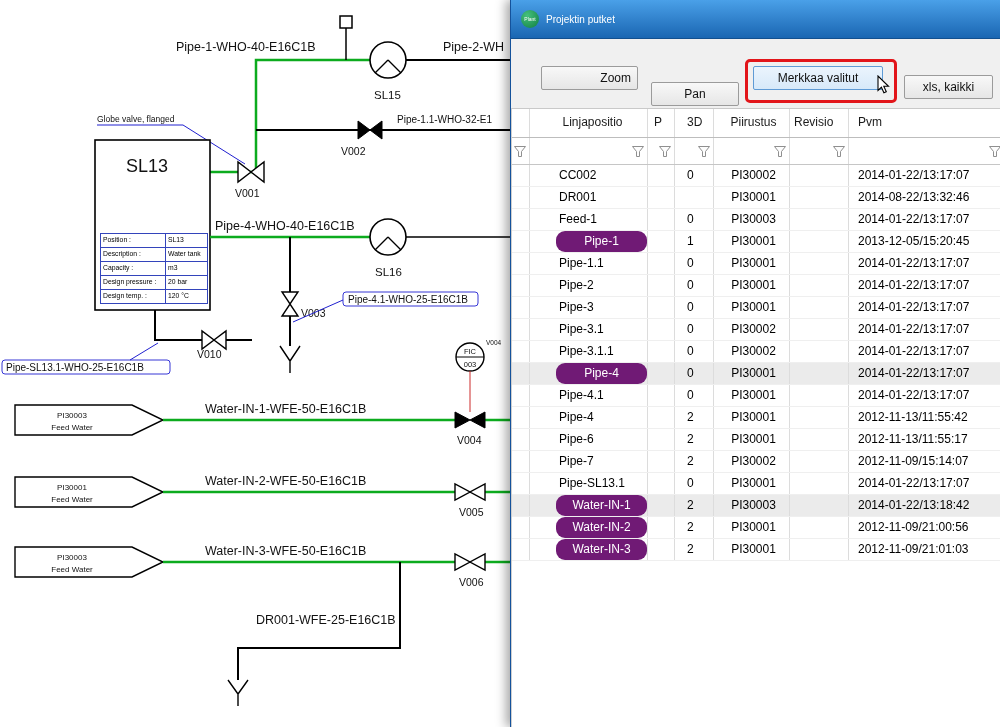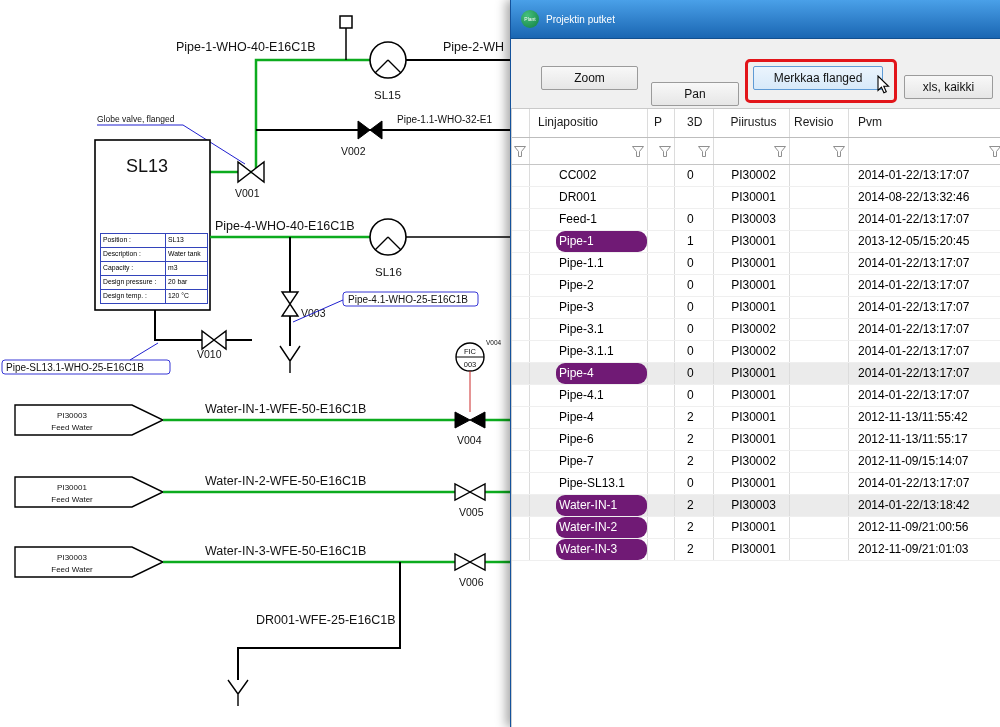--- a/index.html
+++ b/index.html
@@ -24,35 +24,35 @@
             padding-left:10px;gap:7px;border-bottom:1px solid #12508f;}
   .app-icon{width:18px;height:18px;border-radius:50%;flex:none;
             background:radial-gradient(circle at 35% 30%, #45c07d, #117f41);
             display:flex;align-items:center;justify-content:center;color:#fff;font-size:5px;overflow:hidden;}
   .wtitle{color:#fff;font-size:10px;}
 
   .toolbar{position:absolute;left:0;top:38px;right:0;height:70px;}
   .btn{position:absolute;height:24px;font-size:12px;color:#111;cursor:default;
        background:linear-gradient(#f8f8f8,#e6e6e6);border:1px solid #9b9b9b;border-radius:2px;
        font-family:"Liberation Sans",sans-serif;}
-  .btn-zoom{left:30px;top:28px;width:97px;}
+  .btn-zoom{left:30px;top:28px;width:97px;text-align:right;}
   .btn-pan{left:140px;top:28px;width:88px;margin-top:16px;}
   .btn-mark{left:242px;top:28px;width:130px;background:linear-gradient(#ebf4fd,#d7e9f9);border-color:#5f9bd5;}
   .btn-xls{left:393px;top:28px;width:89px;margin-top:9px;}
   .red-annotation{position:absolute;left:234px;top:21px;width:146px;height:38px;
                   border:3px solid #e2151a;border-radius:5px;pointer-events:none;}
   .cursor{position:absolute;left:366px;top:37px;z-index:5;}
 
   
   .grid{position:absolute;left:0;top:108px;right:0;bottom:0;background:#fff;
         border-top:1px solid #c9c9c9;border-left:1px solid #cfcfcf;font-size:12px;}
   .g-row{display:flex;width:100%;}
   .c{box-sizing:border-box;border-right:1px solid #dcdcdc;overflow:hidden;white-space:nowrap;flex:none;}
   .sel-col{width:18px;}
-  .col-lin{width:118px;}
+  .col-lin{width:118px;text-align:center;}
   .col-p{width:27px;padding-left:6px;}
   .col-3d{width:39px;padding-left:12px;}
   .col-pii{width:76px;padding-left:4px;text-align:center;}
   .col-rev{width:59px;padding-left:4px;}
   .col-pvm{flex:1;padding-left:9px;}
   .g-header{height:28px;line-height:27px;background:#fff;border-bottom:1px solid #bdbdbd;color:#1a1a1a;}
   .g-header .col-lin{padding-left:8px;}
   .g-filter{height:26px;background:#fff;border-bottom:1px solid #c6c6c6;}
   .g-filter .c{display:flex;align-items:center;justify-content:flex-end;padding-right:2px;}
   .funnel path{fill:#fdfdfd;stroke:#8f8f8f;stroke-width:1;}
@@ -251,21 +251,21 @@
     <div class="titlebar">
       <span class="app-icon">
           <span>Plant</span>
         </span>
       <span class="wtitle">Projektin putket</span>
     </div>
 
     <div class="toolbar">
       <button class="btn btn-zoom">Zoom</button>
       <button class="btn btn-pan">Pan</button>
-      <button class="btn btn-mark">Merkkaa flanged</button>
+      <button class="btn btn-mark">Merkkaa valitut</button>
       <button class="btn btn-xls">xls, kaikki</button>
       <span class="red-annotation"></span>
       <svg class="cursor" width="14" height="20" viewBox="0 0 14 20">
         <path d="M1,1 L1,15.5 L4.4,12.3 L6.9,17.8 L9.3,16.7 L6.8,11.3 L11.5,11.3 Z" fill="#fff" stroke="#000" stroke-width="1.1"></path>
       </svg>
     </div>
 
     <div class="grid">
       <div class="g-row g-header">
         <div class="c sel-col"></div>

